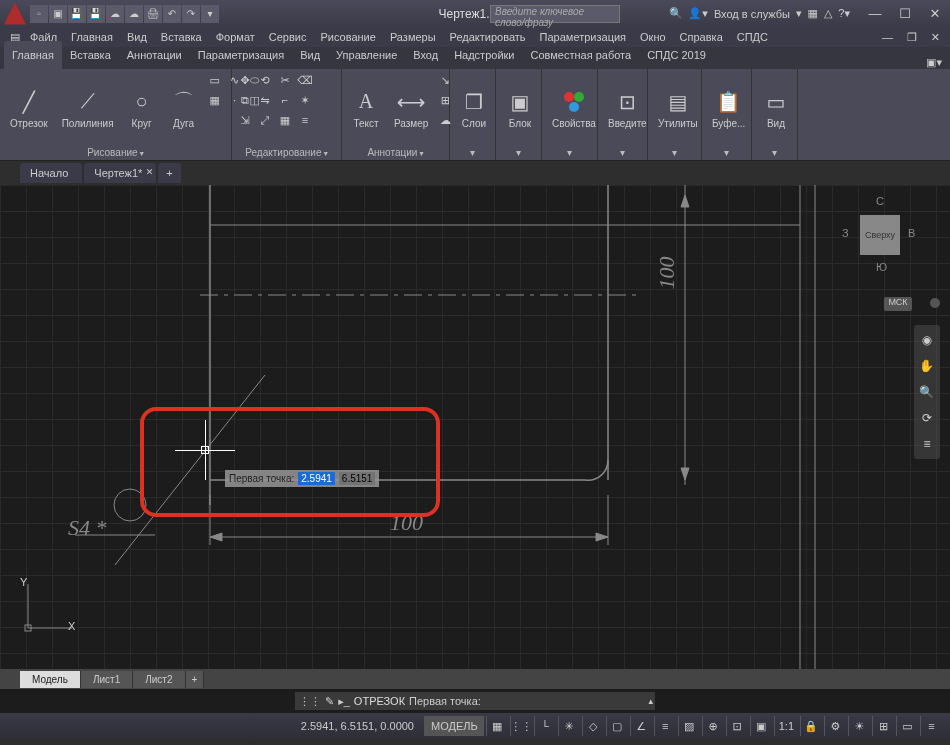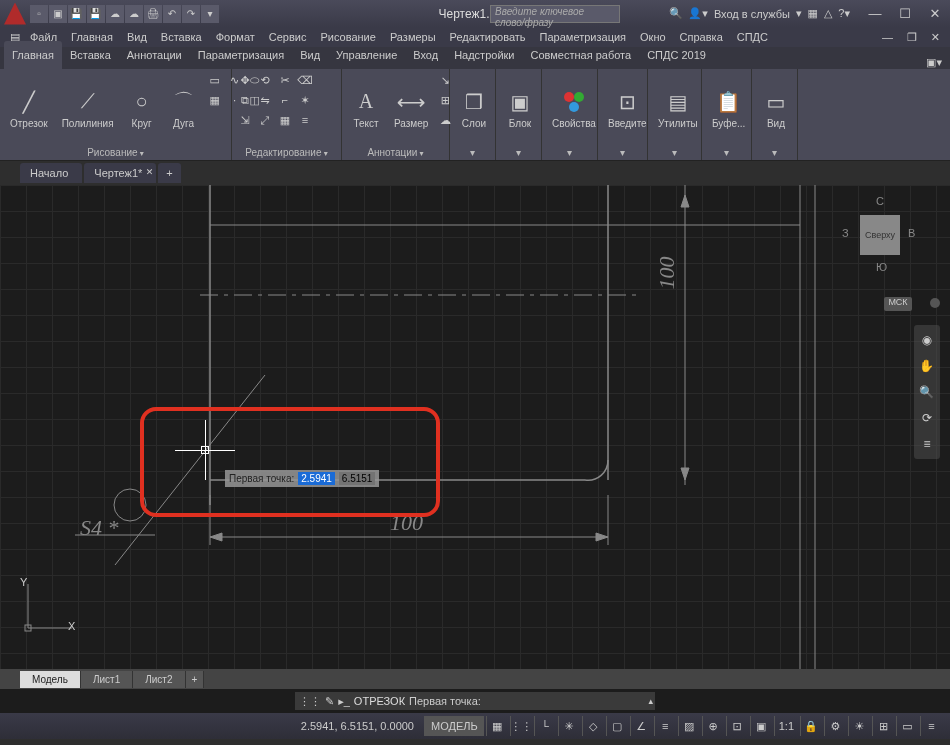--- a/index.html
+++ b/index.html
@@ -306,21 +306,21 @@
       <line x1="210" y1="310" x2="210" y2="360"></line>
       <line x1="608" y1="310" x2="608" y2="360"></line>
       <path d="M210,352 l12,-4 l0,8 z" fill="#888"></path>
       <path d="M608,352 l-12,-4 l0,8 z" fill="#888"></path>
       <line x1="115" y1="380" x2="265" y2="190"></line>
       <line x1="75" y1="350" x2="155" y2="350"></line>
       <circle cx="130" cy="320" r="16"></circle>
     </svg>
     <div class="dim-text" style="left:390px;top:325px">100</div>
     <div class="dim-text" style="left:650px;top:75px;transform:rotate(-90deg)">100</div>
-    <div class="dim-text" style="left:80px;top:330px">S4 *</div>
+    <div class="dim-text" style="left:68px;top:330px">S4 *</div>
 
     <div class="cursor-cross">
       <div class="h"></div>
         <div class="v"></div>
         <div class="box"></div>
     </div>
     <div class="dyn-input">
       <span class="dyn-label">Первая точка:</span>
       <span class="dyn-field sel">2.5941</span>
       <span class="dyn-field n">6.5151</span>

